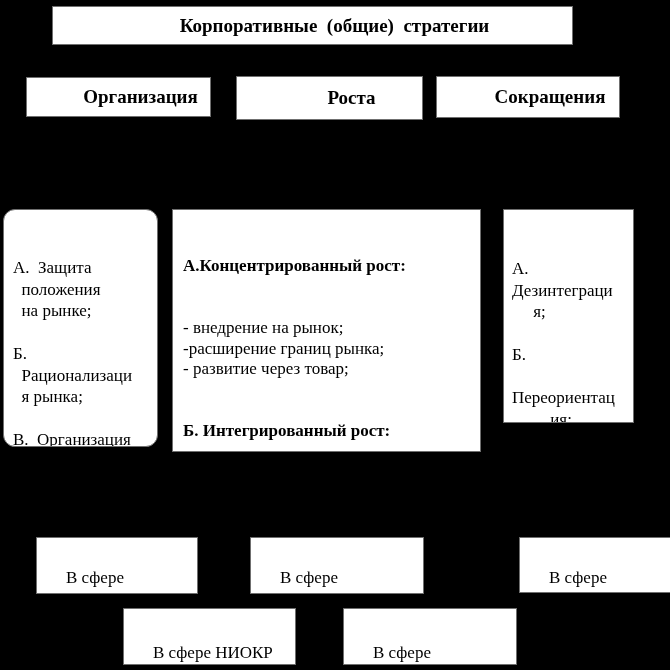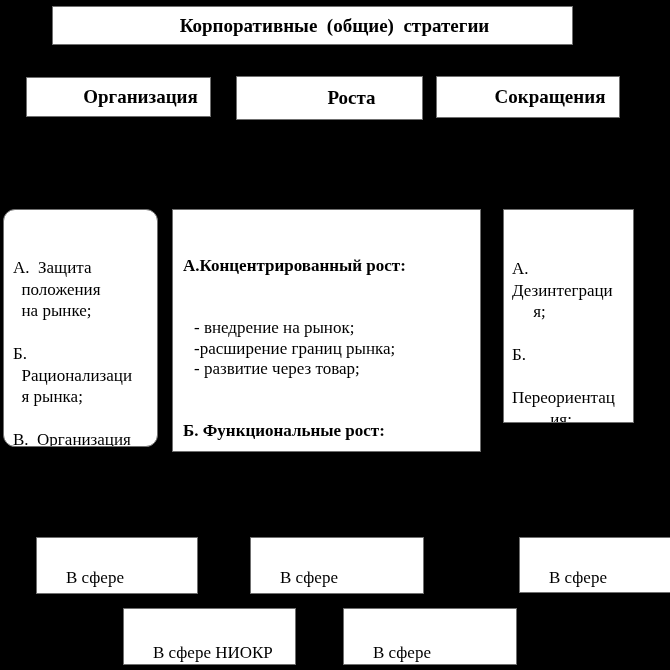--- a/index.html
+++ b/index.html
@@ -34,21 +34,21 @@
     white-space: pre-wrap;
   }
   .list {
     font-size: 17px;
     white-space: pre-wrap;
   }
   .left-list  { left: 3px;   top: 209px; width: 155px; height: 238px; line-height: 21.5px; padding: 4px 2px 0 9px; border-radius: 12px; }
   .center-list{ left: 172px; top: 209px; width: 309px; height: 243px; line-height: 20.6px; padding: 5px 4px 0 10px; }
   .right-list { left: 503px; top: 209px; width: 131px; height: 214px; line-height: 21.5px; padding: 5px 2px 8px 8px; }
   .grp-h { font-weight: bold; white-space: pre-wrap; }
-  .grp-i { white-space: pre-wrap; margin-left: 11px; }
+  .grp-i { white-space: pre-wrap; }
   .area {
     font-size: 17px;
     line-height: 24px;
     white-space: pre-wrap;
     padding: 4px 4px 0 12px;
     margin-left: 26px;
   }
   
   .corporate  { left: 52px;  top: 6px;   width: 521px; height: 39px; }
   .stability  { left: 26px;  top: 77px;  width: 185px; height: 40px; }
@@ -93,21 +93,21 @@
 
 В.  Организация
   рынка</div>
   </div>
 
   <div class="box list center-list">
     <div class="grp-h">А.Концентрированный рост:</div>
     <div class="grp-i">- внедрение на рынок;
 -расширение границ рынка;
 - развитие через товар;</div>
-    <div class="grp-h">Б. Функциональные рост:</div>
+    <div class="grp-h">Б. Интегрированный рост:</div>
     
     
     
   </div>
 
   <div class="box list right-list">
     <div>А.  Дезинтеграци
      я;
 
 Б.

